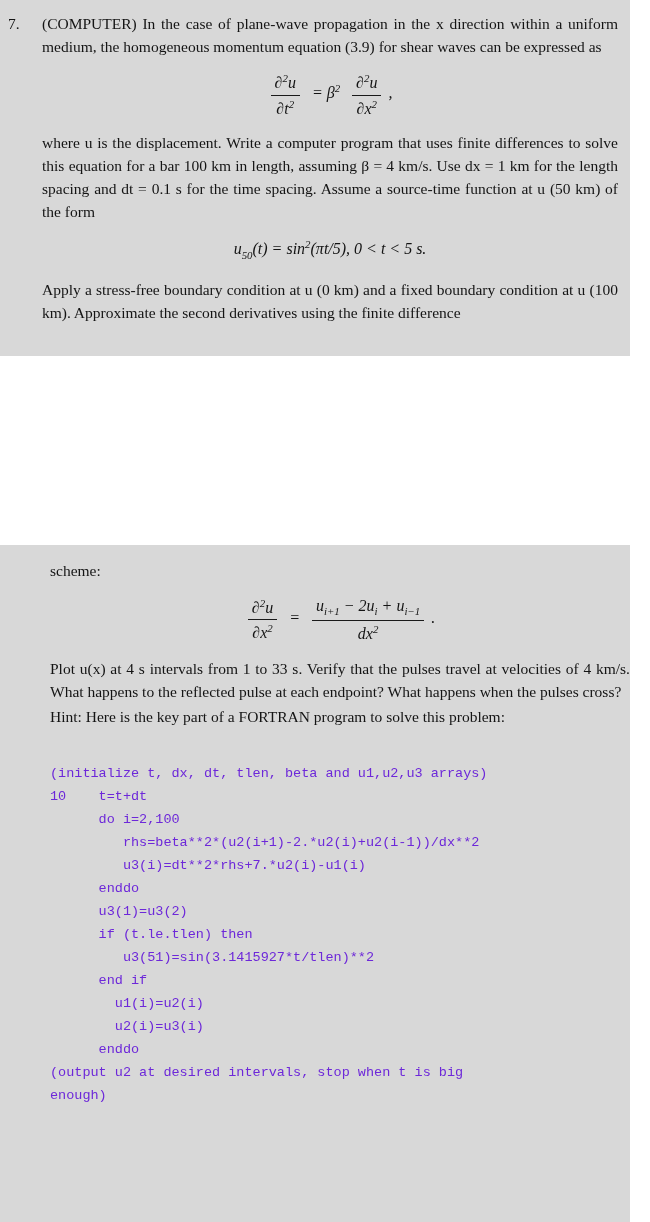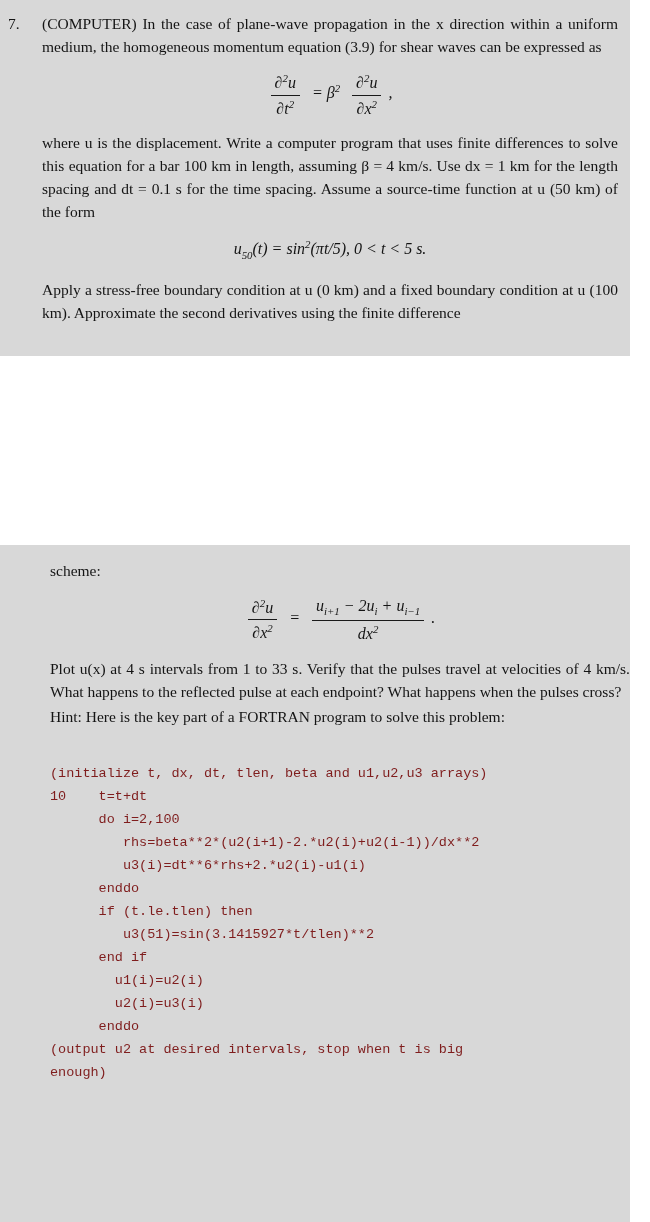--- a/index.html
+++ b/index.html
@@ -61,21 +61,21 @@
   .eqmid { margin: 0 5px; }
   .inline-eq { margin: 15px 0 16px 0; }
 
   .hint-para { margin-top: 14px; }
 
   .code {
     margin: 34px 0 0 0;
     font-family: "Liberation Mono", "DejaVu Sans Mono", monospace;
     font-size: 13.5px;
     line-height: 23px;
-    color: #7f1d1d;
+    color: #6d28d9;
   }
   .code div { white-space: pre; }
 </style>
 </head>
 <body>
 
 <div class="page">
 
   <section class="block block-top">
     <div class="problem">
@@ -129,22 +129,23 @@
 
       <p class="para">Plot u(x) at 4 s intervals from 1 to 33 s. Verify that the pulses travel at velocities of 4 km/s. What happens to the reflected pulse at each endpoint? What happens when the pulses cross?</p>
 
       <p class="para hint-para">Hint: Here is the key part of a FORTRAN program to solve this problem:</p>
 
       <div class="code">
           <div>(initialize t, dx, dt, tlen, beta and u1,u2,u3 arrays)</div>
           <div>10    t=t+dt</div>
           <div>      do i=2,100</div>
           <div>         rhs=beta**2*(u2(i+1)-2.*u2(i)+u2(i-1))/dx**2</div>
-          <div>         u3(i)=dt**6*rhs+2.*u2(i)-u1(i)</div>
+          <div>         u3(i)=dt**2*rhs+7.*u2(i)-u1(i)</div>
           <div>      enddo</div>
+          <div>      u3(1)=u3(2)</div>
           <div>      if (t.le.tlen) then</div>
           <div>         u3(51)=sin(3.1415927*t/tlen)**2</div>
           <div>      end if</div>
           <div>        u1(i)=u2(i)</div>
           <div>        u2(i)=u3(i)</div>
           <div>      enddo</div>
           <div>(output u2 at desired intervals, stop when t is big</div>
           <div>enough)</div>
         </div>
 

